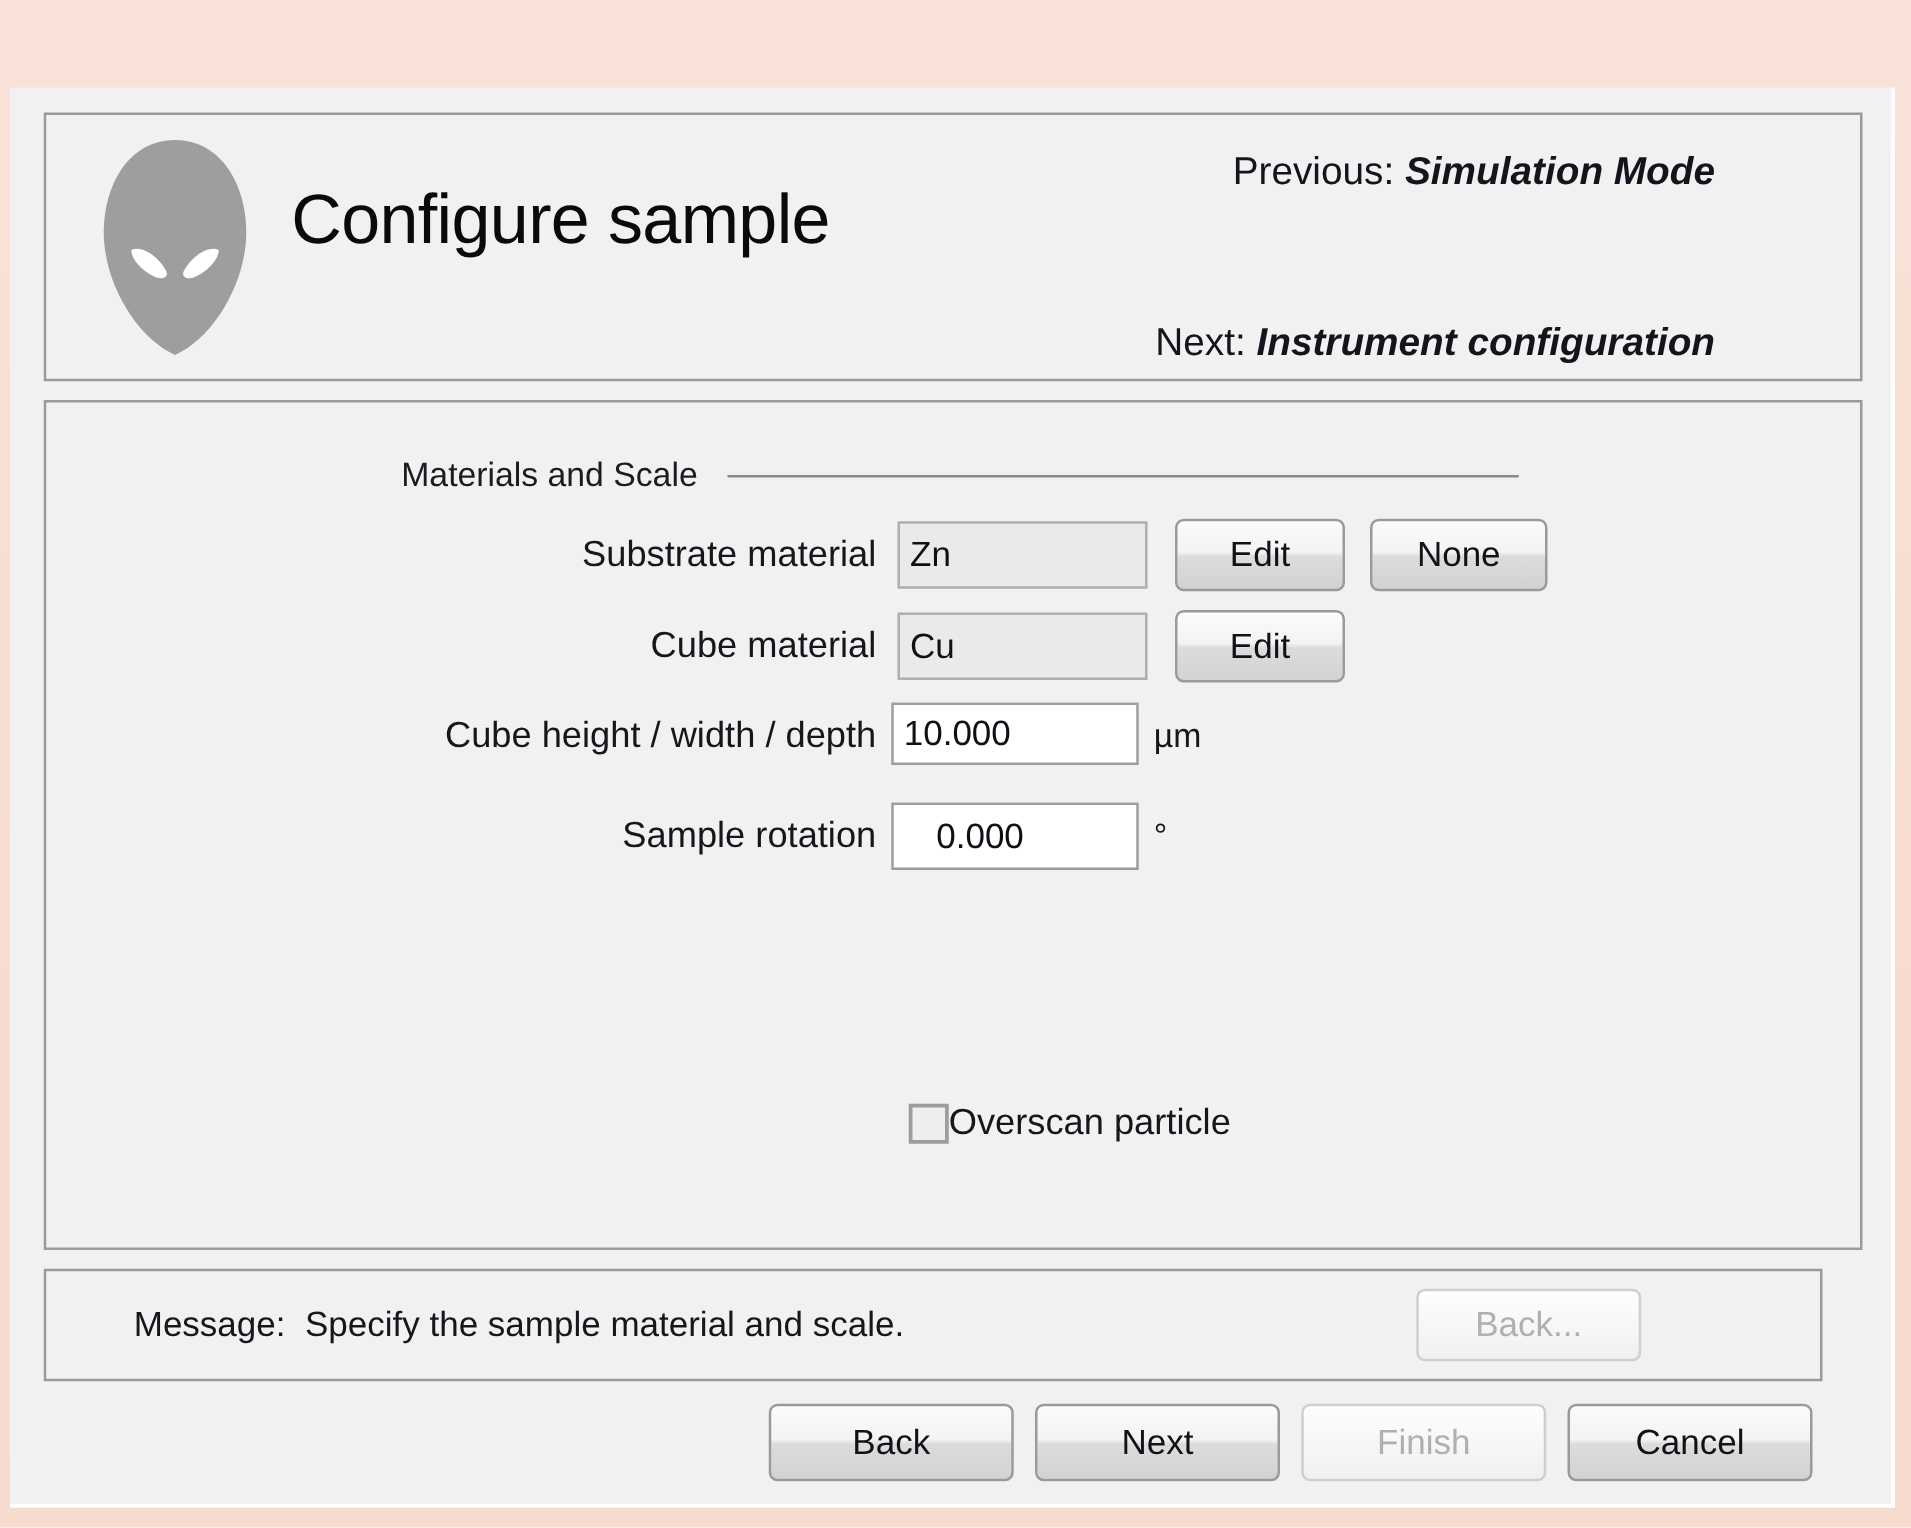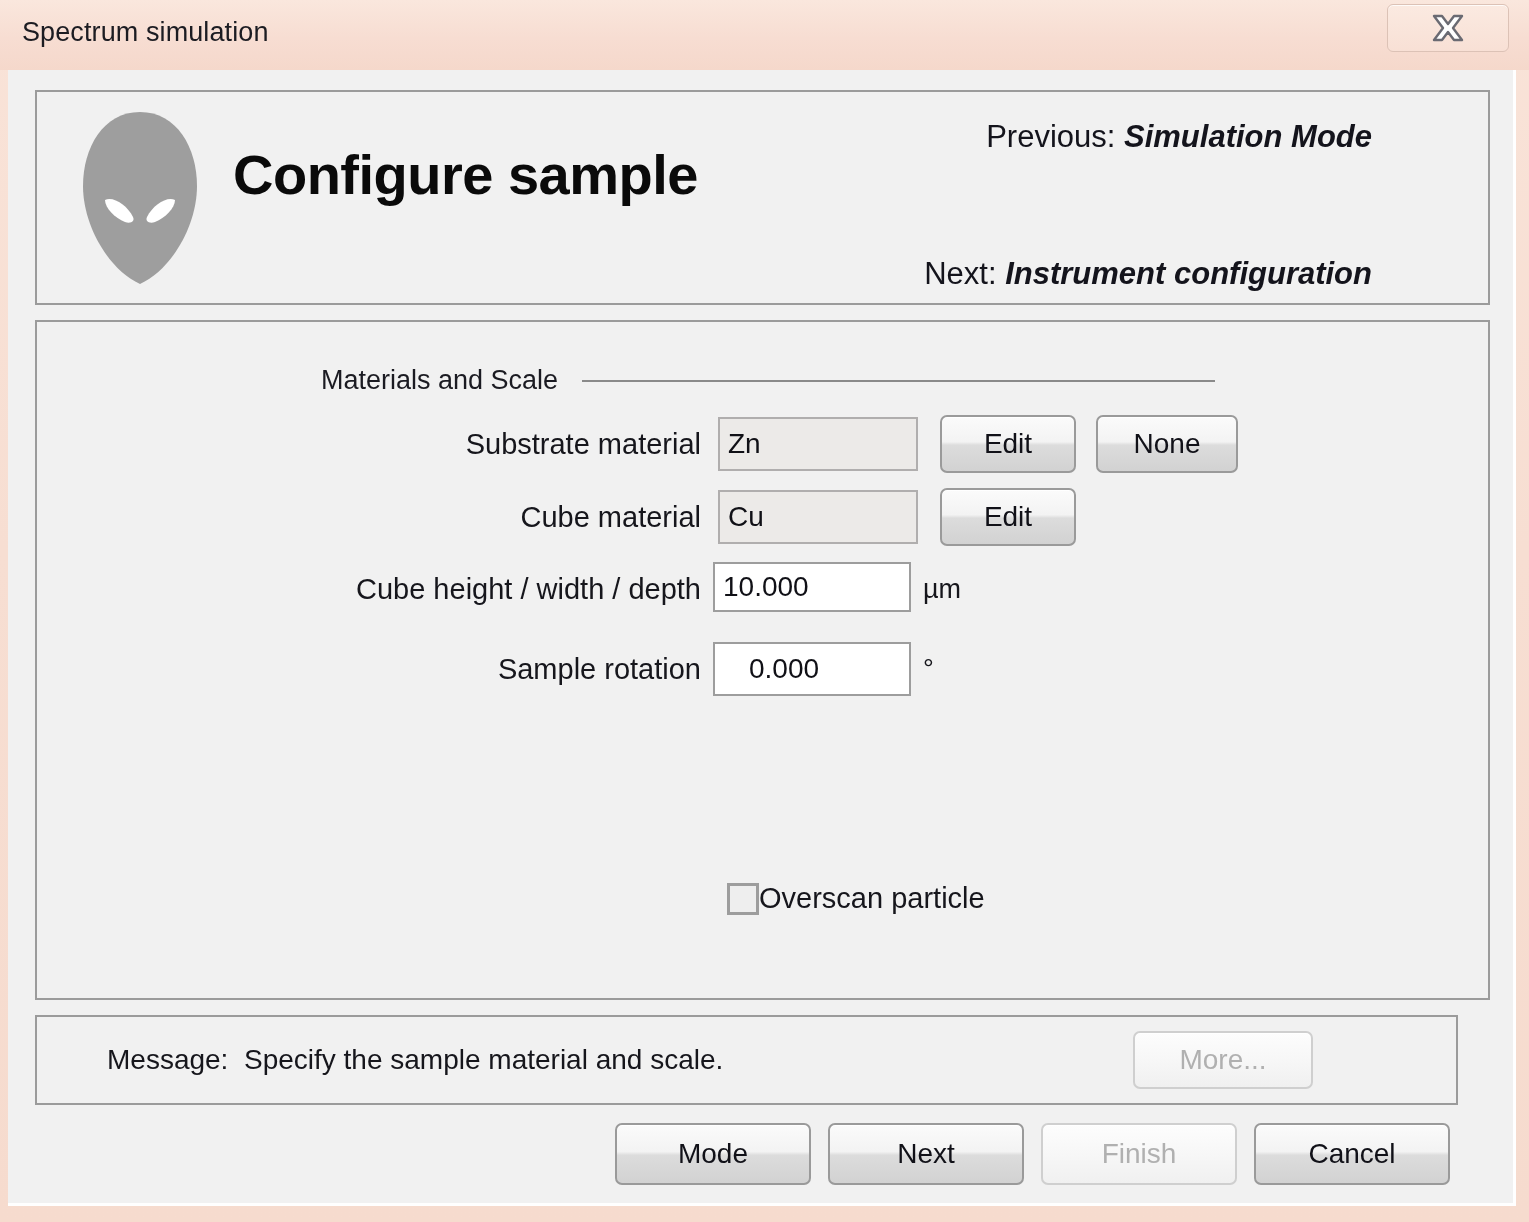--- a/index.html
+++ b/index.html
@@ -88,21 +88,21 @@
     left: 38px;
     top: 16px;
     width: 130px;
     height: 180px;
   }
   #page-title {
     position: absolute;
     left: 196px;
     top: 50px;
     font-size: 56px;
-    font-weight: bold;
+    font-weight: normal;
     color: #0a0a0a;
     letter-spacing: -0.5px;
     white-space: nowrap;
   }
   #prev-line {
     position: absolute;
     right: 116px;
     top: 27px;
     font-size: 31px;
     color: #14141c;
@@ -273,30 +273,20 @@
     top: 8px;
     width: 196px;
     height: 62px;
   }
 </style>
 </head>
 <body>
 
 <div id="window">
 
-  <div id="titlebar">
-    <div id="title-text">Spectrum simulation</div>
-    <div id="close-button">
-      <span>
-        <svg width="40" height="32" viewBox="0 0 40 32">
-          <path d="M6 4 L14 4 L20 12 L26 4 L34 4 L25 16 L34 28 L26 28 L20 20 L14 28 L6 28 L15 16 Z" fill="#ffffff" stroke="#6a6a72" stroke-width="2.4" stroke-linejoin="round"></path>
-        </svg>
-      </span>
-    </div>
-  </div>
 
   <div id="client">
 
     <div class="panel" id="header-panel">
       <span id="alien-icon">
         <svg width="130" height="180" viewBox="0 0 130 180">
           <path d="M65 4 C28 4 8 40 8 78 C8 118 34 162 65 176 C96 162 122 118 122 78 C122 40 102 4 65 4 Z" fill="#9e9e9e"></path>
           <path d="M30 92 C38 88 52 97 58 109 C60 113 56 116 50 114 C40 110 30 100 30 92 Z" fill="#ffffff"></path>
           <path d="M100 92 C92 88 78 97 72 109 C70 113 74 116 80 114 C90 110 100 100 100 92 Z" fill="#ffffff"></path>
         </svg>
@@ -352,24 +342,24 @@
         <span id="overscan-box"></span>
         <span id="overscan-label">Overscan particle</span>
       </div>
 
     </div>
 
     <div class="panel" id="message-panel">
       <div id="message-text">
         <span>Message:</span>&nbsp;&nbsp;<span>Specify the sample material and scale.</span>
       </div>
-      <div class="btn disabled" id="more-button">More...</div>
+      <div class="btn disabled" id="more-button">Back...</div>
     </div>
 
     <div id="footer">
-      <div class="btn footer-btn" style="left:580px;">Mode</div>
+      <div class="btn footer-btn" style="left:580px;">Back</div>
       <div class="btn footer-btn" style="left:793px;">Next</div>
       <div class="btn footer-btn disabled" style="left:1006px;">Finish</div>
       <div class="btn footer-btn" style="left:1219px;">Cancel</div>
     </div>
 
   </div>
 </div>
 
 </body></html>

